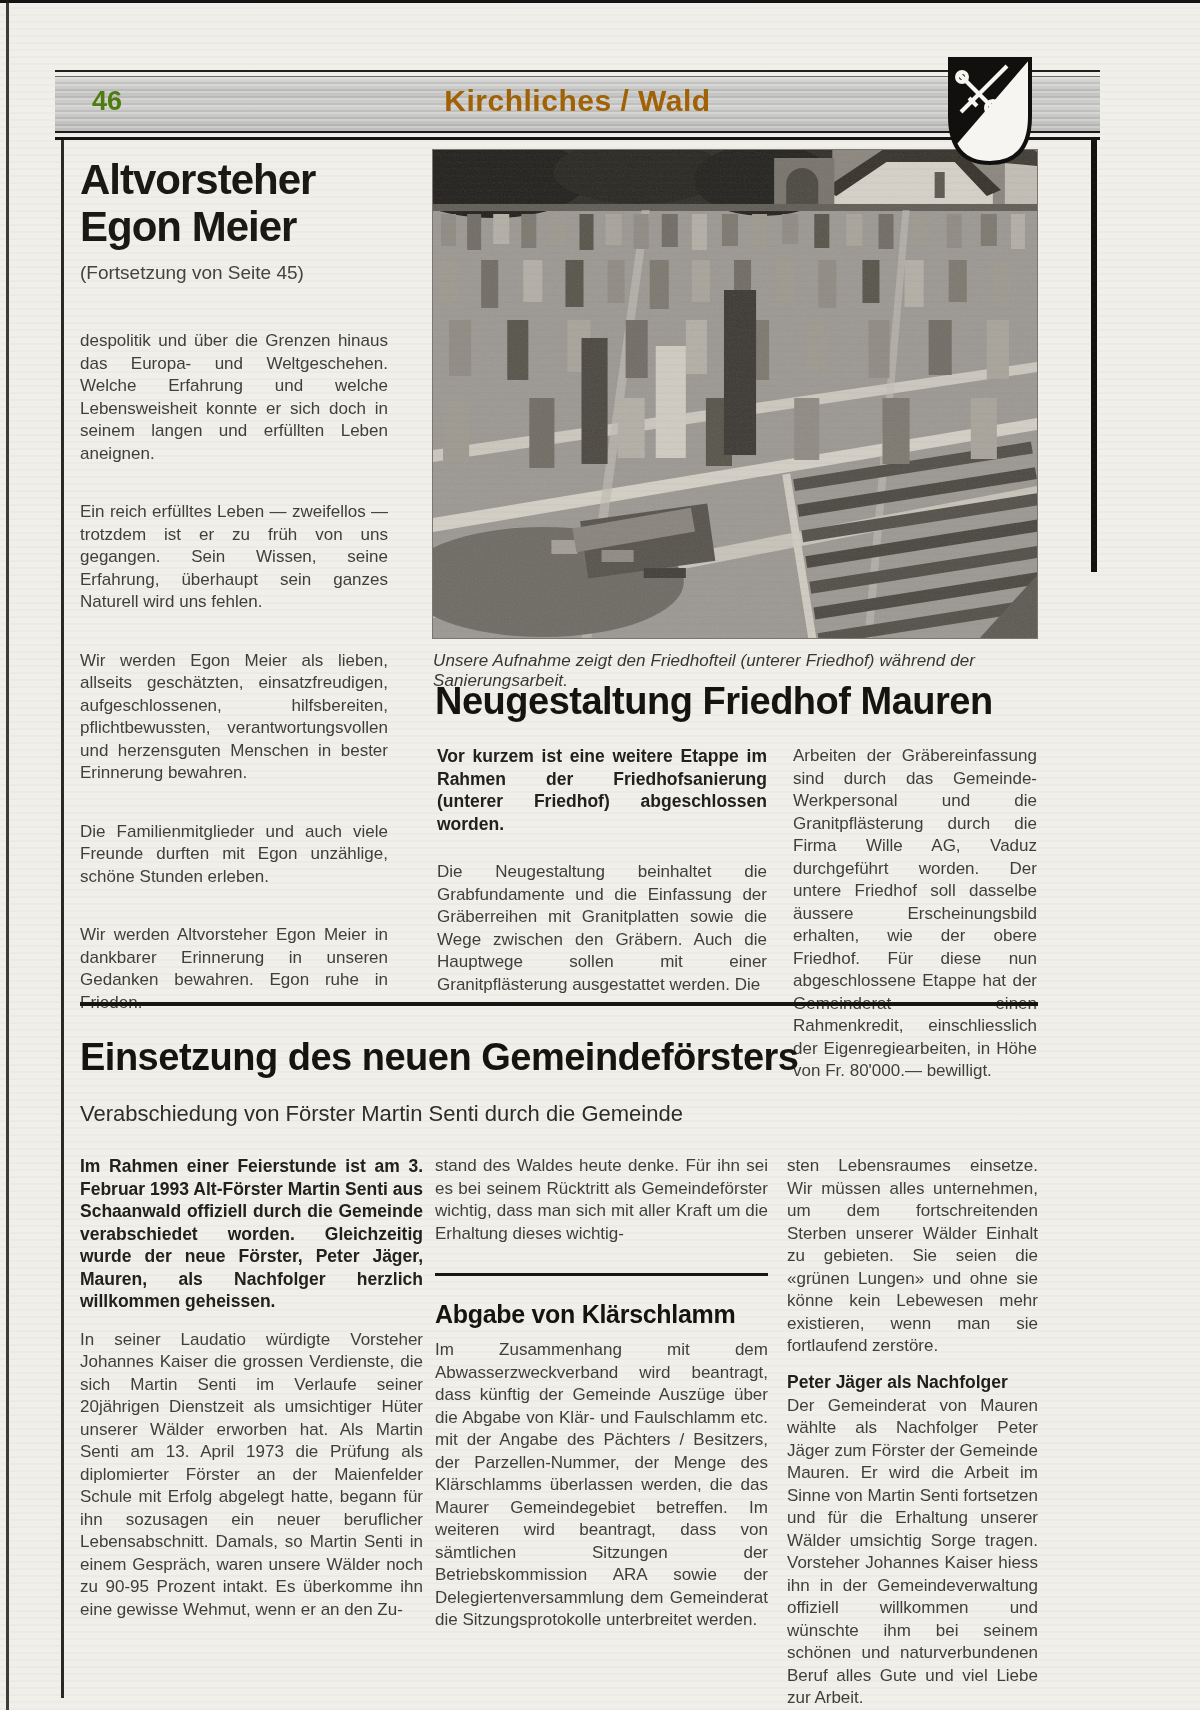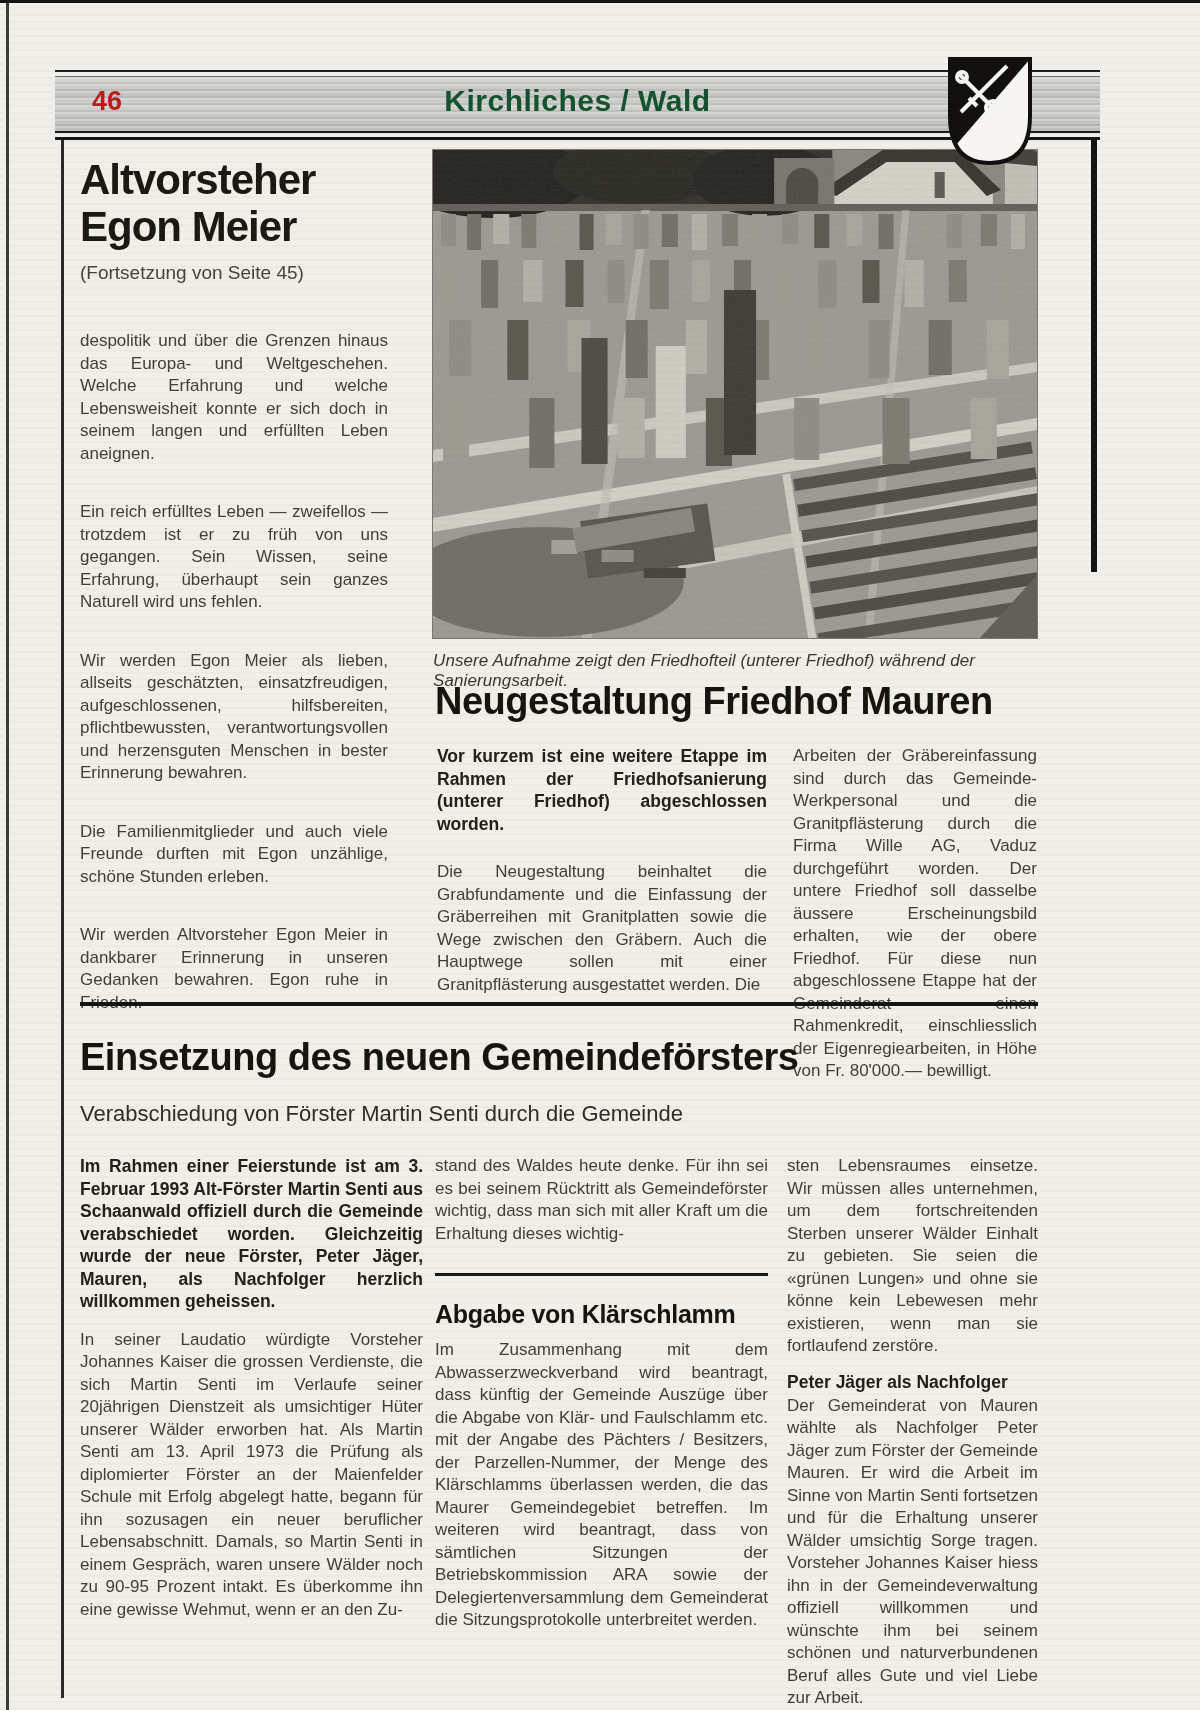--- a/index.html
+++ b/index.html
@@ -20,23 +20,23 @@
   
   .bar-rule-a{position:absolute;left:55px;top:70px;width:1045px;height:2px;background:#1e1e1c;}
   .header-bar{
     position:absolute;left:55px;top:76px;width:1045px;height:54px;
     background:linear-gradient(180deg,#d8d8d6 0%,#c4c4c2 30%,#d0d0ce 55%,#bcbcba 100%);
     border-top:1px solid #6a6a68;border-bottom:2px solid #1c1c1a;
   }
   .header-bar::after{content:"";position:absolute;inset:0;
     background:repeating-linear-gradient(180deg,rgba(255,255,255,.28) 0 2px,transparent 2px 5px,rgba(0,0,0,.07) 5px 7px);}
   .bar-rule-b{position:absolute;left:55px;top:137px;width:1045px;height:3px;background:#161614;}
-  .page-num{position:absolute;left:92px;top:86px;font-size:27px;font-weight:700;color:#b91c1c;z-index:2;}
+  .page-num{position:absolute;left:92px;top:86px;font-size:27px;font-weight:700;color:#4d7c0f;z-index:2;}
   .section-title{position:absolute;left:55px;top:84px;width:1045px;text-align:center;
-    font-size:30px;font-weight:700;color:#14532d;letter-spacing:.5px;z-index:2;}
+    font-size:30px;font-weight:700;color:#a16207;letter-spacing:.5px;z-index:2;}
   .crest{position:absolute;left:945px;top:54px;width:90px;height:114px;z-index:3;}
   
   .obituary{position:absolute;left:80px;top:156px;width:308px;}
   .obituary h1{margin:0;font-size:42px;line-height:47px;font-weight:700;letter-spacing:-1px;color:#191813;}
   .cont-note{margin-top:12px;font-size:19px;color:#45433d;text-align:left;}
   p{margin:0;text-align:justify;font-size:17px;line-height:22.5px;}
   .obituary p.body{margin-top:36px;}
   .obituary p.first{margin-top:46px;}
   
   .photo-block{position:absolute;left:433px;top:150px;width:604px;margin:0;}

